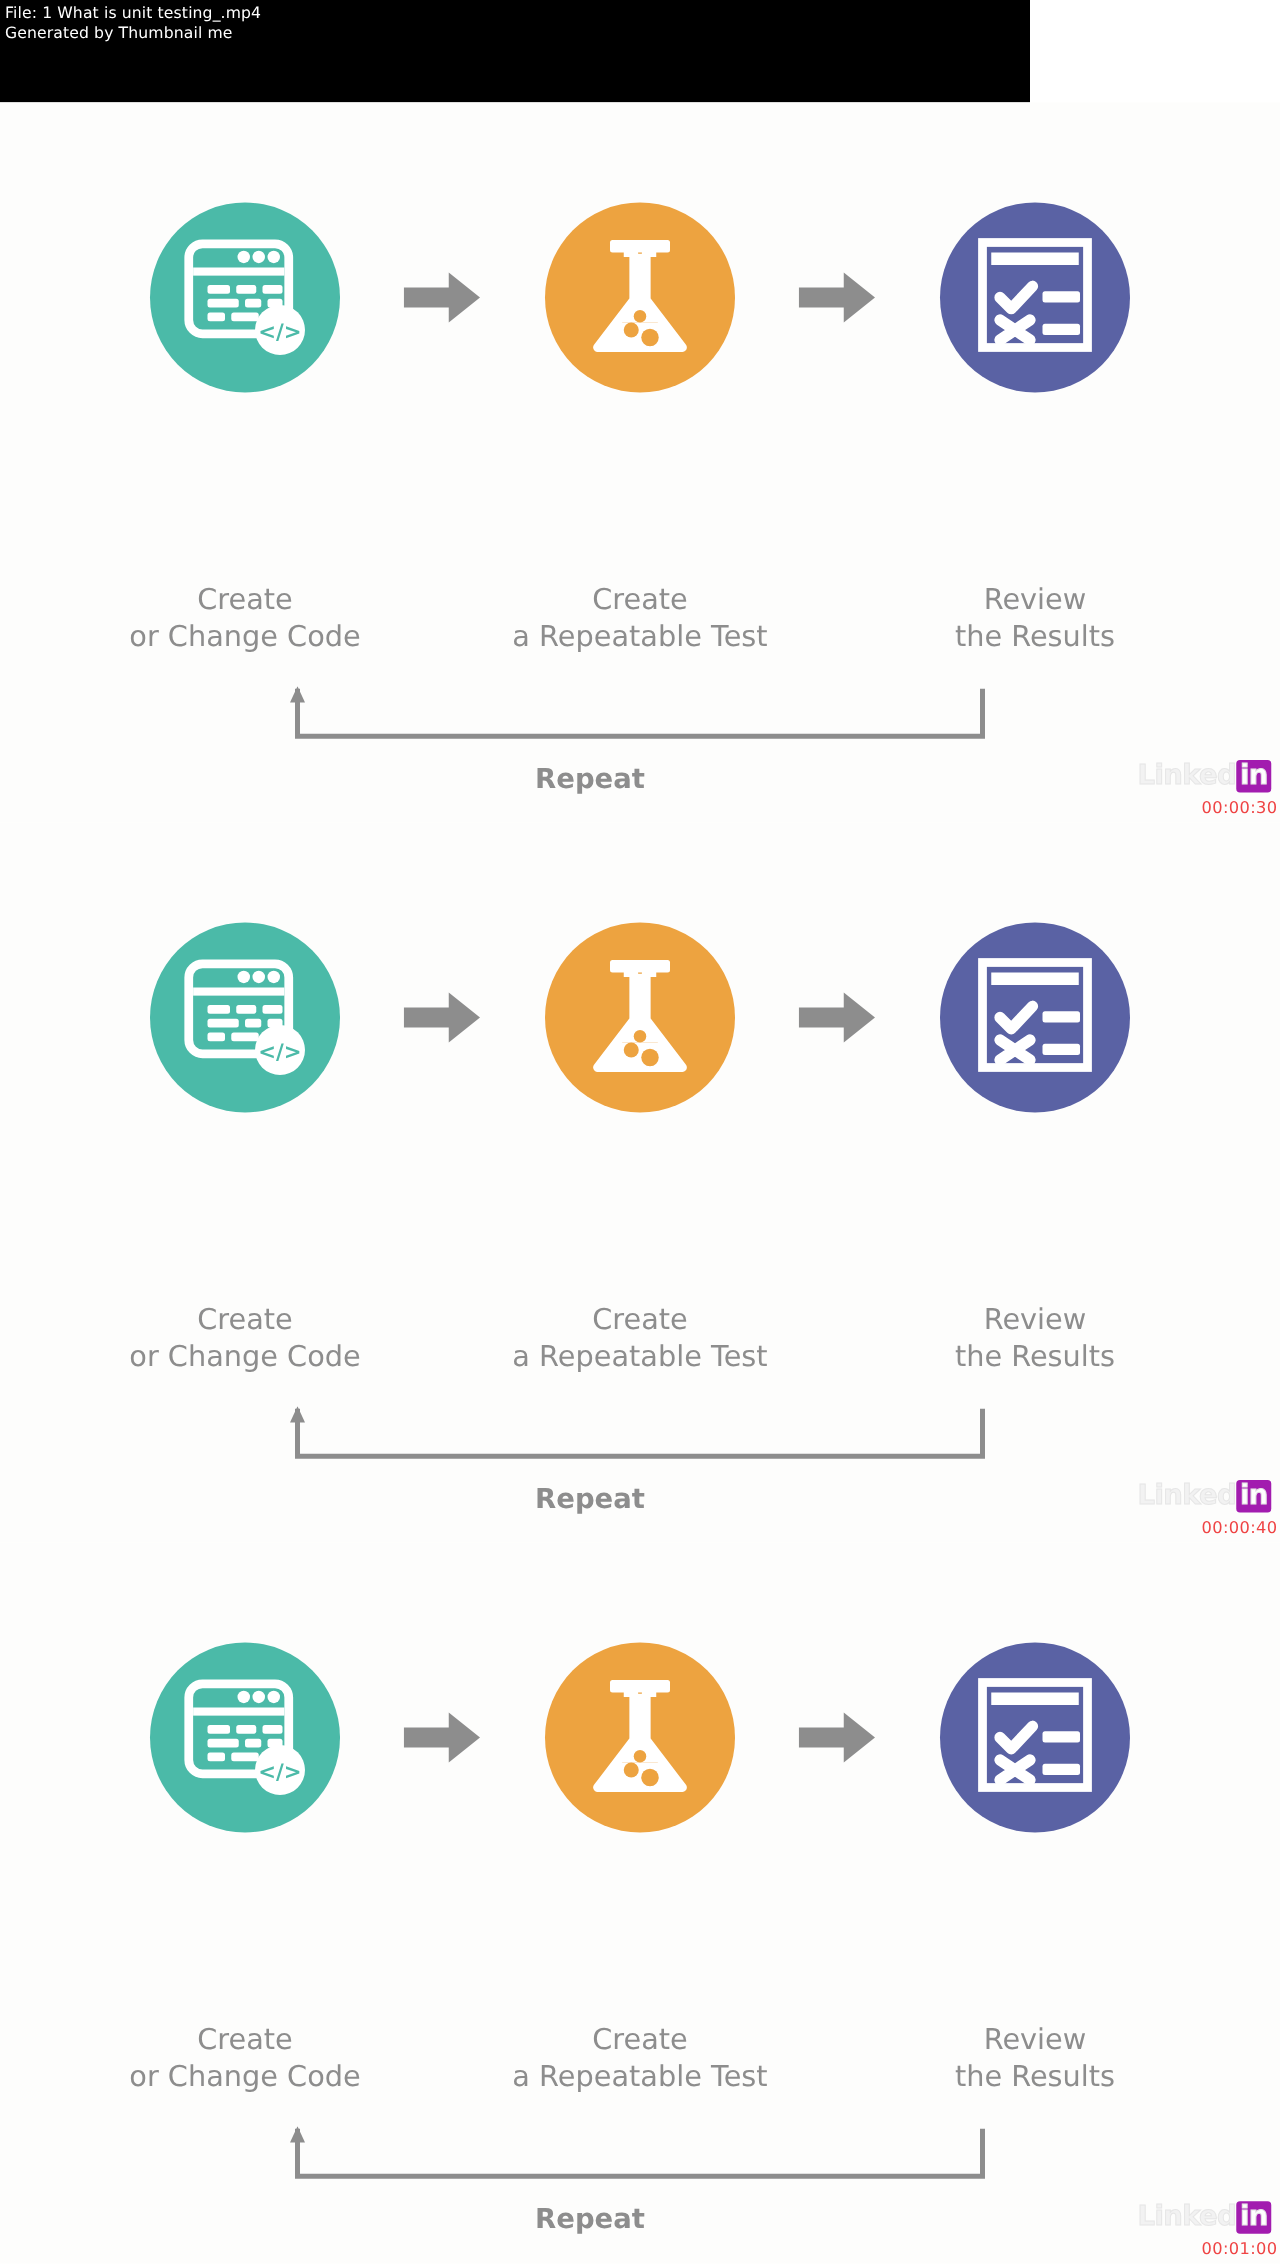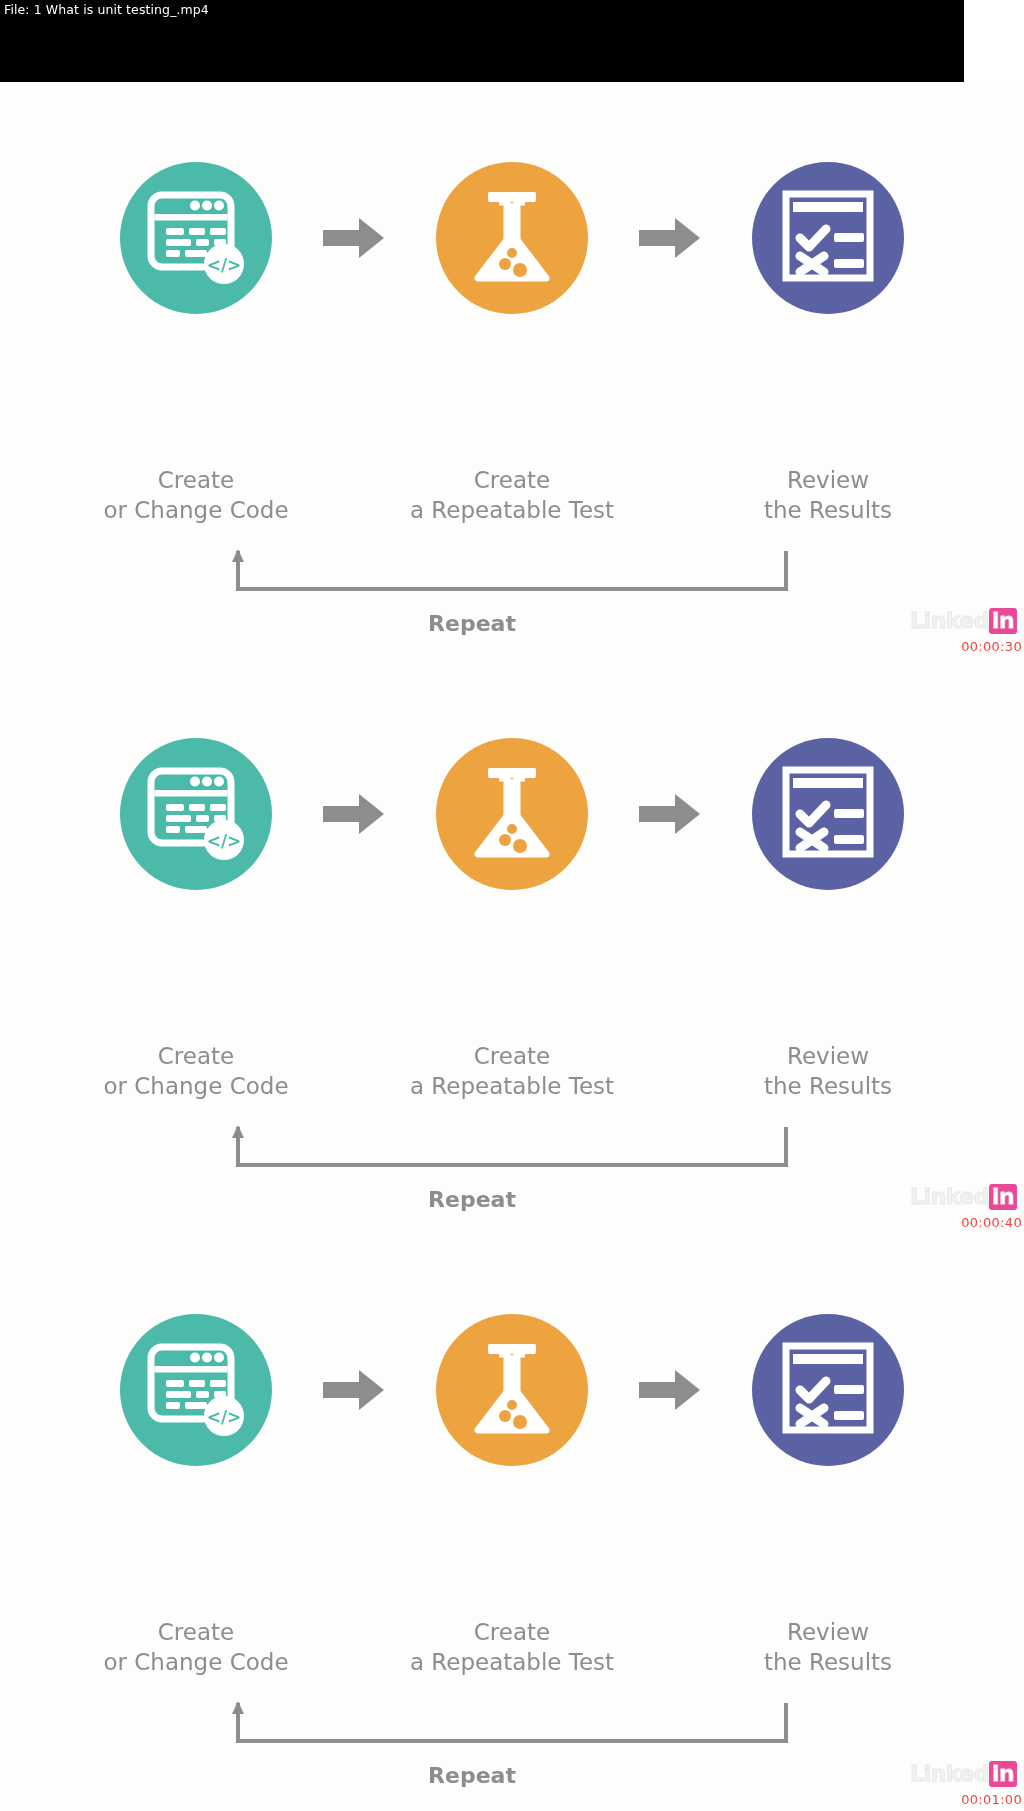--- a/index.html
+++ b/index.html
@@ -6,21 +6,21 @@
   html, body {
     width: 1024px;
     height: 1811px;
     background: #ffffff;
     font-family: "Liberation Sans", sans-serif;
     overflow: hidden;
   }
 
   
   .info-header {
-    width: 964px;
+    width: 824px;
     height: 82px;
     background: #000000;
     color: #ffffff;
     padding: 2px 4px 0 4px;
     font-family: "DejaVu Sans", sans-serif;
     font-size: 12.5px;
     line-height: 15.6px;
     letter-spacing: 0.1px;
     white-space: nowrap;
   }
@@ -128,21 +128,21 @@
     font-family: "DejaVu Sans", sans-serif;
     font-size: 22px;
     font-weight: bold;
     color: #f2f2f2;
     letter-spacing: -0.5px;
     -webkit-text-stroke: 0.8px #e6e6e6;
     line-height: 26px;
   }
   .wm-in {
     display: inline-block;
-    background: #ec4899;
+    background: #a21caf;
     color: #ffffff;
     border-radius: 3px;
     padding: 0 3px;
     -webkit-text-stroke: 0.8px #e4e4e4;
   }
   .timestamp {
     position: absolute;
     right: 2px;
     bottom: 4px;
     font-family: "DejaVu Sans", sans-serif;
@@ -153,20 +153,21 @@
   }
 
   
   .thumb-partial { height: 577px; }
 </style>
 </head>
 <body>
 
 <div class="info-header">
   <div class="info-line">File: 1 What is unit testing_.mp4</div>
+  <div class="info-line">Generated by Thumbnail me</div>
 </div>
 
 <div class="thumbs">
 
   <div class="thumb" id="thumb-0">
     <div class="diagram">
       <div class="flow-row">
           <div class="node">
         <div class="circle c-teal">
           <span><svg width="104" height="104" viewBox="0 0 104 104">

